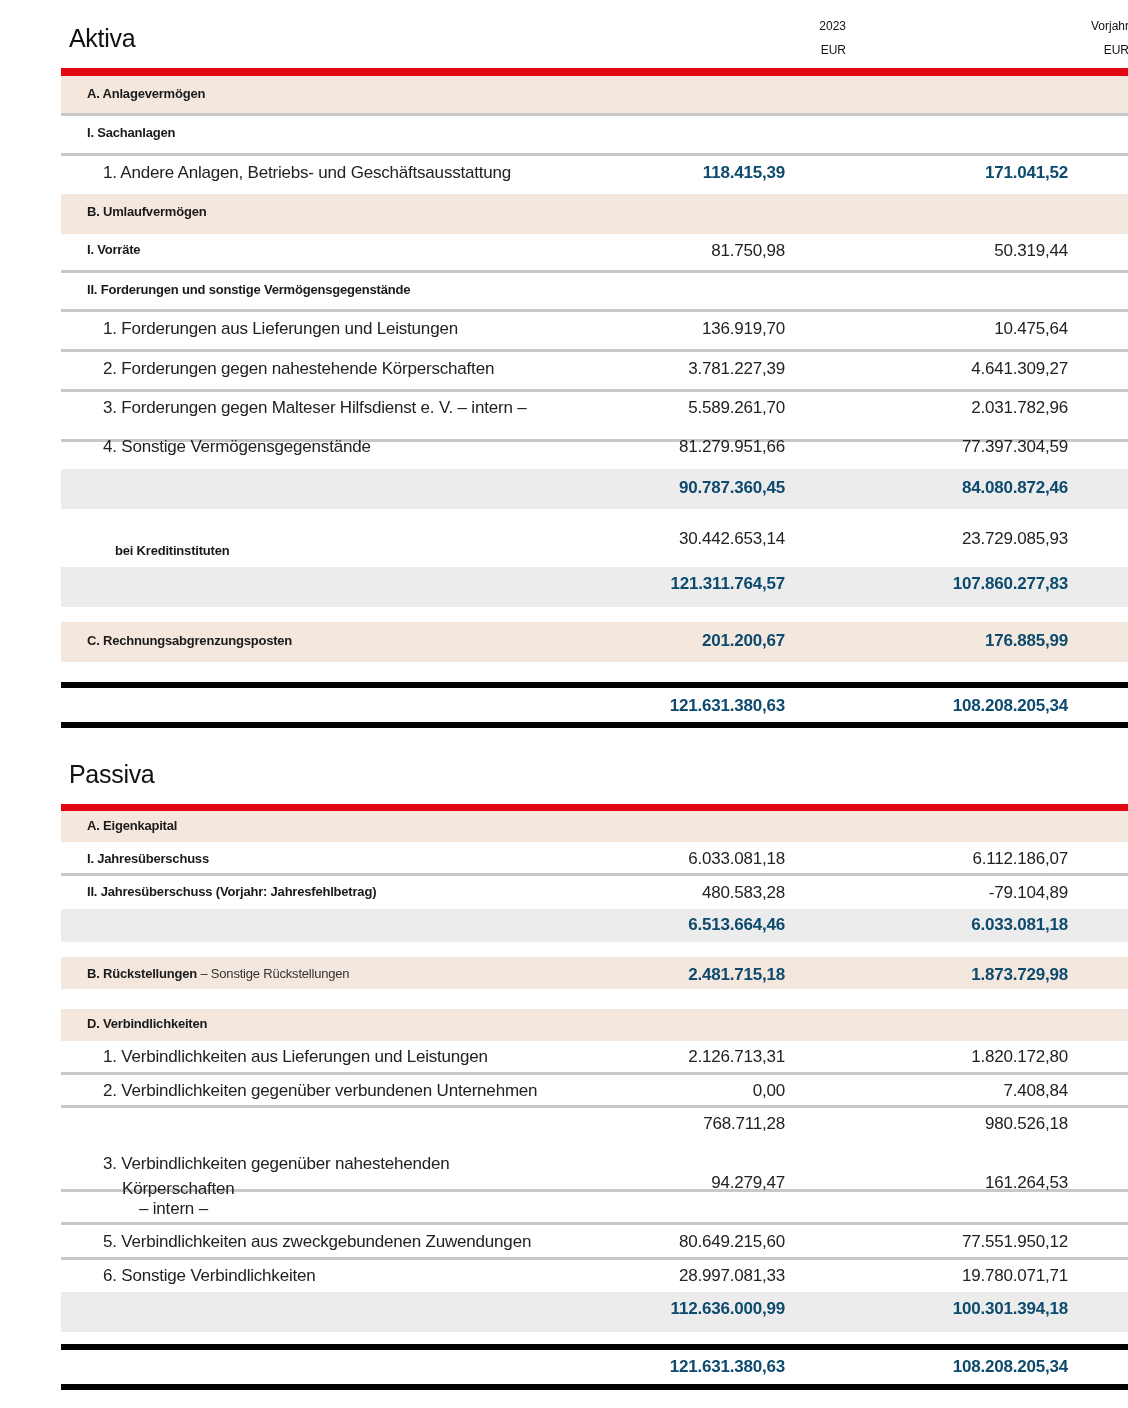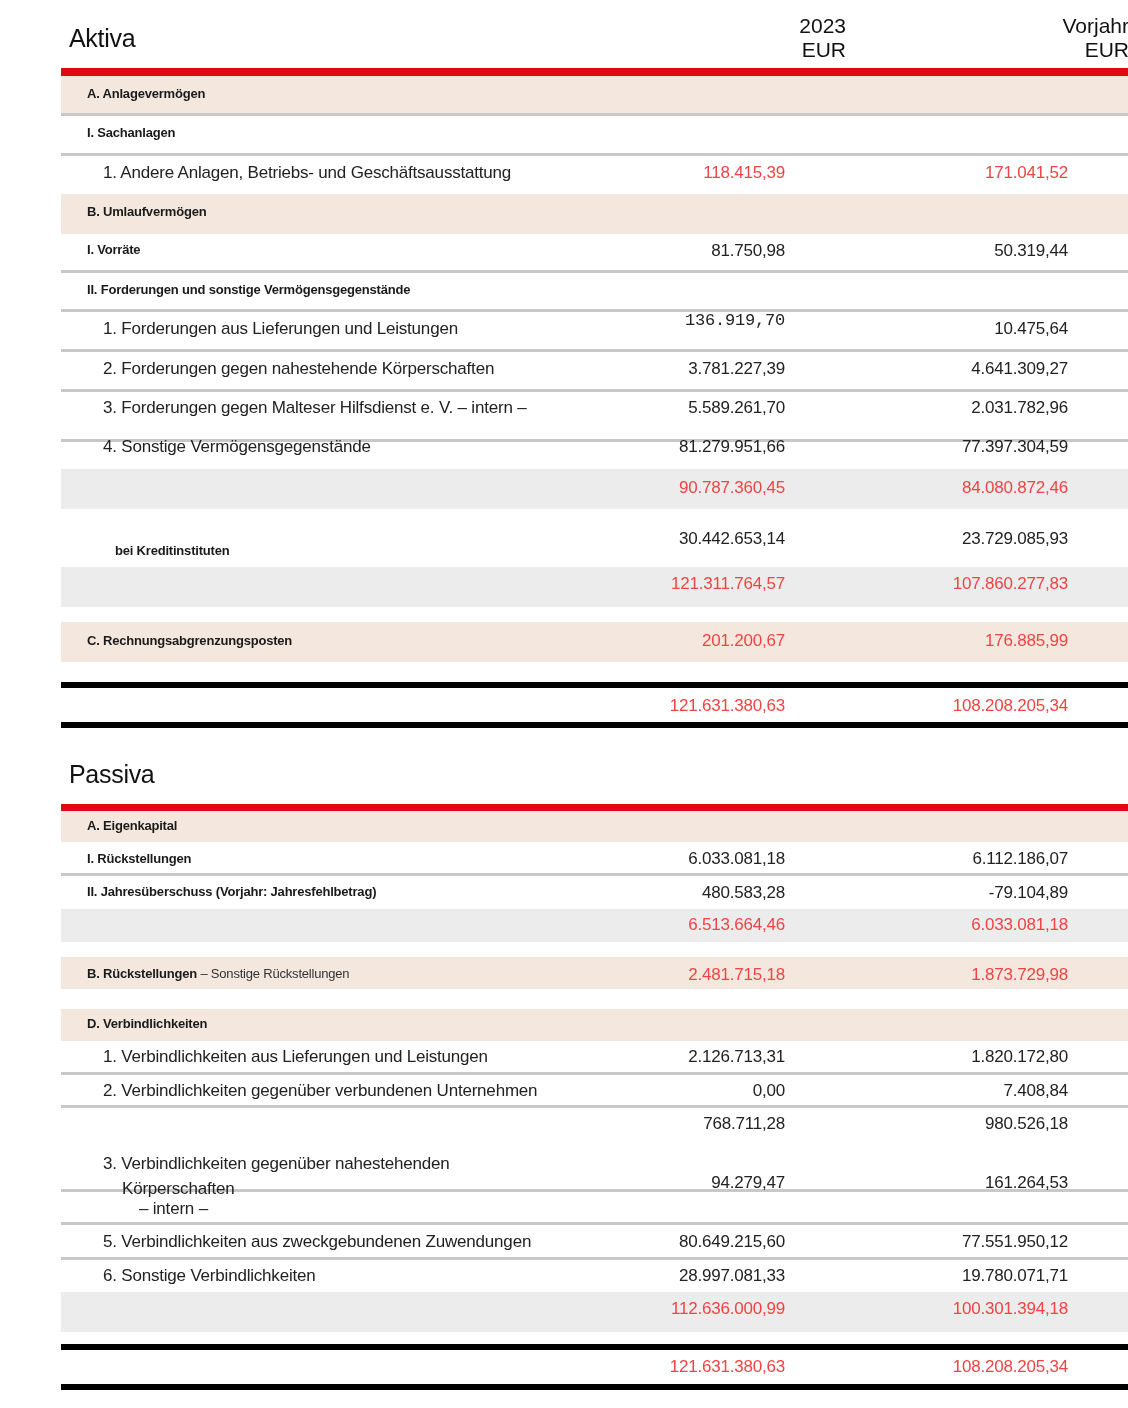--- a/index.html
+++ b/index.html
@@ -2,34 +2,34 @@
 <html><head>
 <meta charset="utf-8">
 <style>
   html, body { margin: 0; padding: 0; background: #ffffff; }
   body {
     width: 1128px; height: 1408px; position: relative; overflow: hidden;
     font-family: "Liberation Sans", sans-serif; color: #1a1a1a;
   }
   .abs { position: absolute; margin-left: 36px; }
   .title { left: 33px; font-size: 25px; font-weight: normal; color: #111; letter-spacing: -0.3px; }
-  .colhead { font-size: 21px; text-align: right; width: 200px; line-height: 24px; color: #111; }
+  .colhead { font-size: 12px; text-align: right; width: 200px; line-height: 24px; color: #111; }
   .redbar { left: 25px; width: 1078px; height: 8px; background: #e30613; }
   .row { left: 25px; width: 1078px; box-sizing: border-box; }
   .beige { background: #f4e8de; }
   .grey { background: #ececec; }
   .sep { border-bottom: 3px solid #c8c8c8; }
   .lbl { position: absolute; font-size: 17px; line-height: 25px; white-space: nowrap; letter-spacing: -0.2px; }
   .lbl.b { font-weight: bold; font-size: 13px; }
   .lbl.sub { left: 42px; font-weight: normal; color: #222; }
   .lbl.hd { left: 26px; }
   .num { position: absolute; font-size: 17px; line-height: 25px; text-align: right; width: 220px; white-space: nowrap; letter-spacing: -0.2px; color: #222; }
   .num.c1 { left: 565px; }
   .num.c2 { left: 848px; }
-  .num.b { font-weight: normal; color: #ef4444; }
+  .num.b { font-weight: bold; color: #0c4a6e; }
   .thick { left: 25px; width: 1078px; height: 6px; background: #000; }
   .light { font-weight: normal; color: #333; }
 </style>
 </head>
 <body>
 
 <div class="abs title" style="top:24px;">Aktiva</div>
 <div class="abs colhead" style="left:610px; top:14px;">
   <div>2023</div>
   <div>EUR</div>
@@ -64,21 +64,21 @@
 <span class="num c1" style="top:238px;">81.750,98</span>
 <span class="num c2" style="top:238px;">50.319,44</span>
 
 <div class="abs row sep" style="top:273px; height:39px;">
   <span class="lbl b hd" style="top:4px;">II. Forderungen und sonstige Vermögensgegenstände</span>
 </div>
 
 <div class="abs row sep" style="top:312px; height:40px;">
   <span class="lbl sub" style="top:4px;">1. Forderungen aus Lieferungen und Leistungen</span>
 </div>
-<span class="num c1" style="top:308px;font-family:Liberation Mono, monospace;">136.919,70</span>
+<span class="num c1" style="top:316px;">136.919,70</span>
 <span class="num c2" style="top:316px;">10.475,64</span>
 
 <div class="abs row sep" style="top:352px; height:40px;">
   <span class="lbl sub" style="top:4px;">2. Forderungen gegen nahestehende Körperschaften</span>
 </div>
 <span class="num c1" style="top:356px;">3.781.227,39</span>
 <span class="num c2" style="top:356px;">4.641.309,27</span>
 
 <div class="abs row sep" style="top:392px; height:50px;">
   <span class="lbl sub" style="top:3px;">3. Forderungen gegen Malteser Hilfsdienst e. V. – intern –</span>
@@ -118,21 +118,21 @@
 <div class="abs thick" style="top:722px;"></div>
 
 <div class="abs title" style="top:760px;">Passiva</div>
 <div class="abs redbar" style="top:804px; height:7px;"></div>
 
 <div class="abs row beige" style="top:811px; height:31px;">
   <span class="lbl b hd" style="top:2px;">A. Eigenkapital</span>
 </div>
 
 <div class="abs row sep" style="top:842px; height:34px;">
-  <span class="lbl b hd" style="top:4px;">I. Rückstellungen</span>
+  <span class="lbl b hd" style="top:4px;">I. Jahresüberschuss</span>
 </div>
 <span class="num c1" style="top:846px;">6.033.081,18</span>
 <span class="num c2" style="top:846px;">6.112.186,07</span>
 
 <div class="abs row" style="top:876px; height:33px;">
   <span class="lbl b hd" style="top:3px;">II. Jahresüberschuss (Vorjahr: Jahresfehlbetrag)</span>
 </div>
 <span class="num c1" style="top:880px;">480.583,28</span>
 <span class="num c2" style="top:880px;">-79.104,89</span>
 

